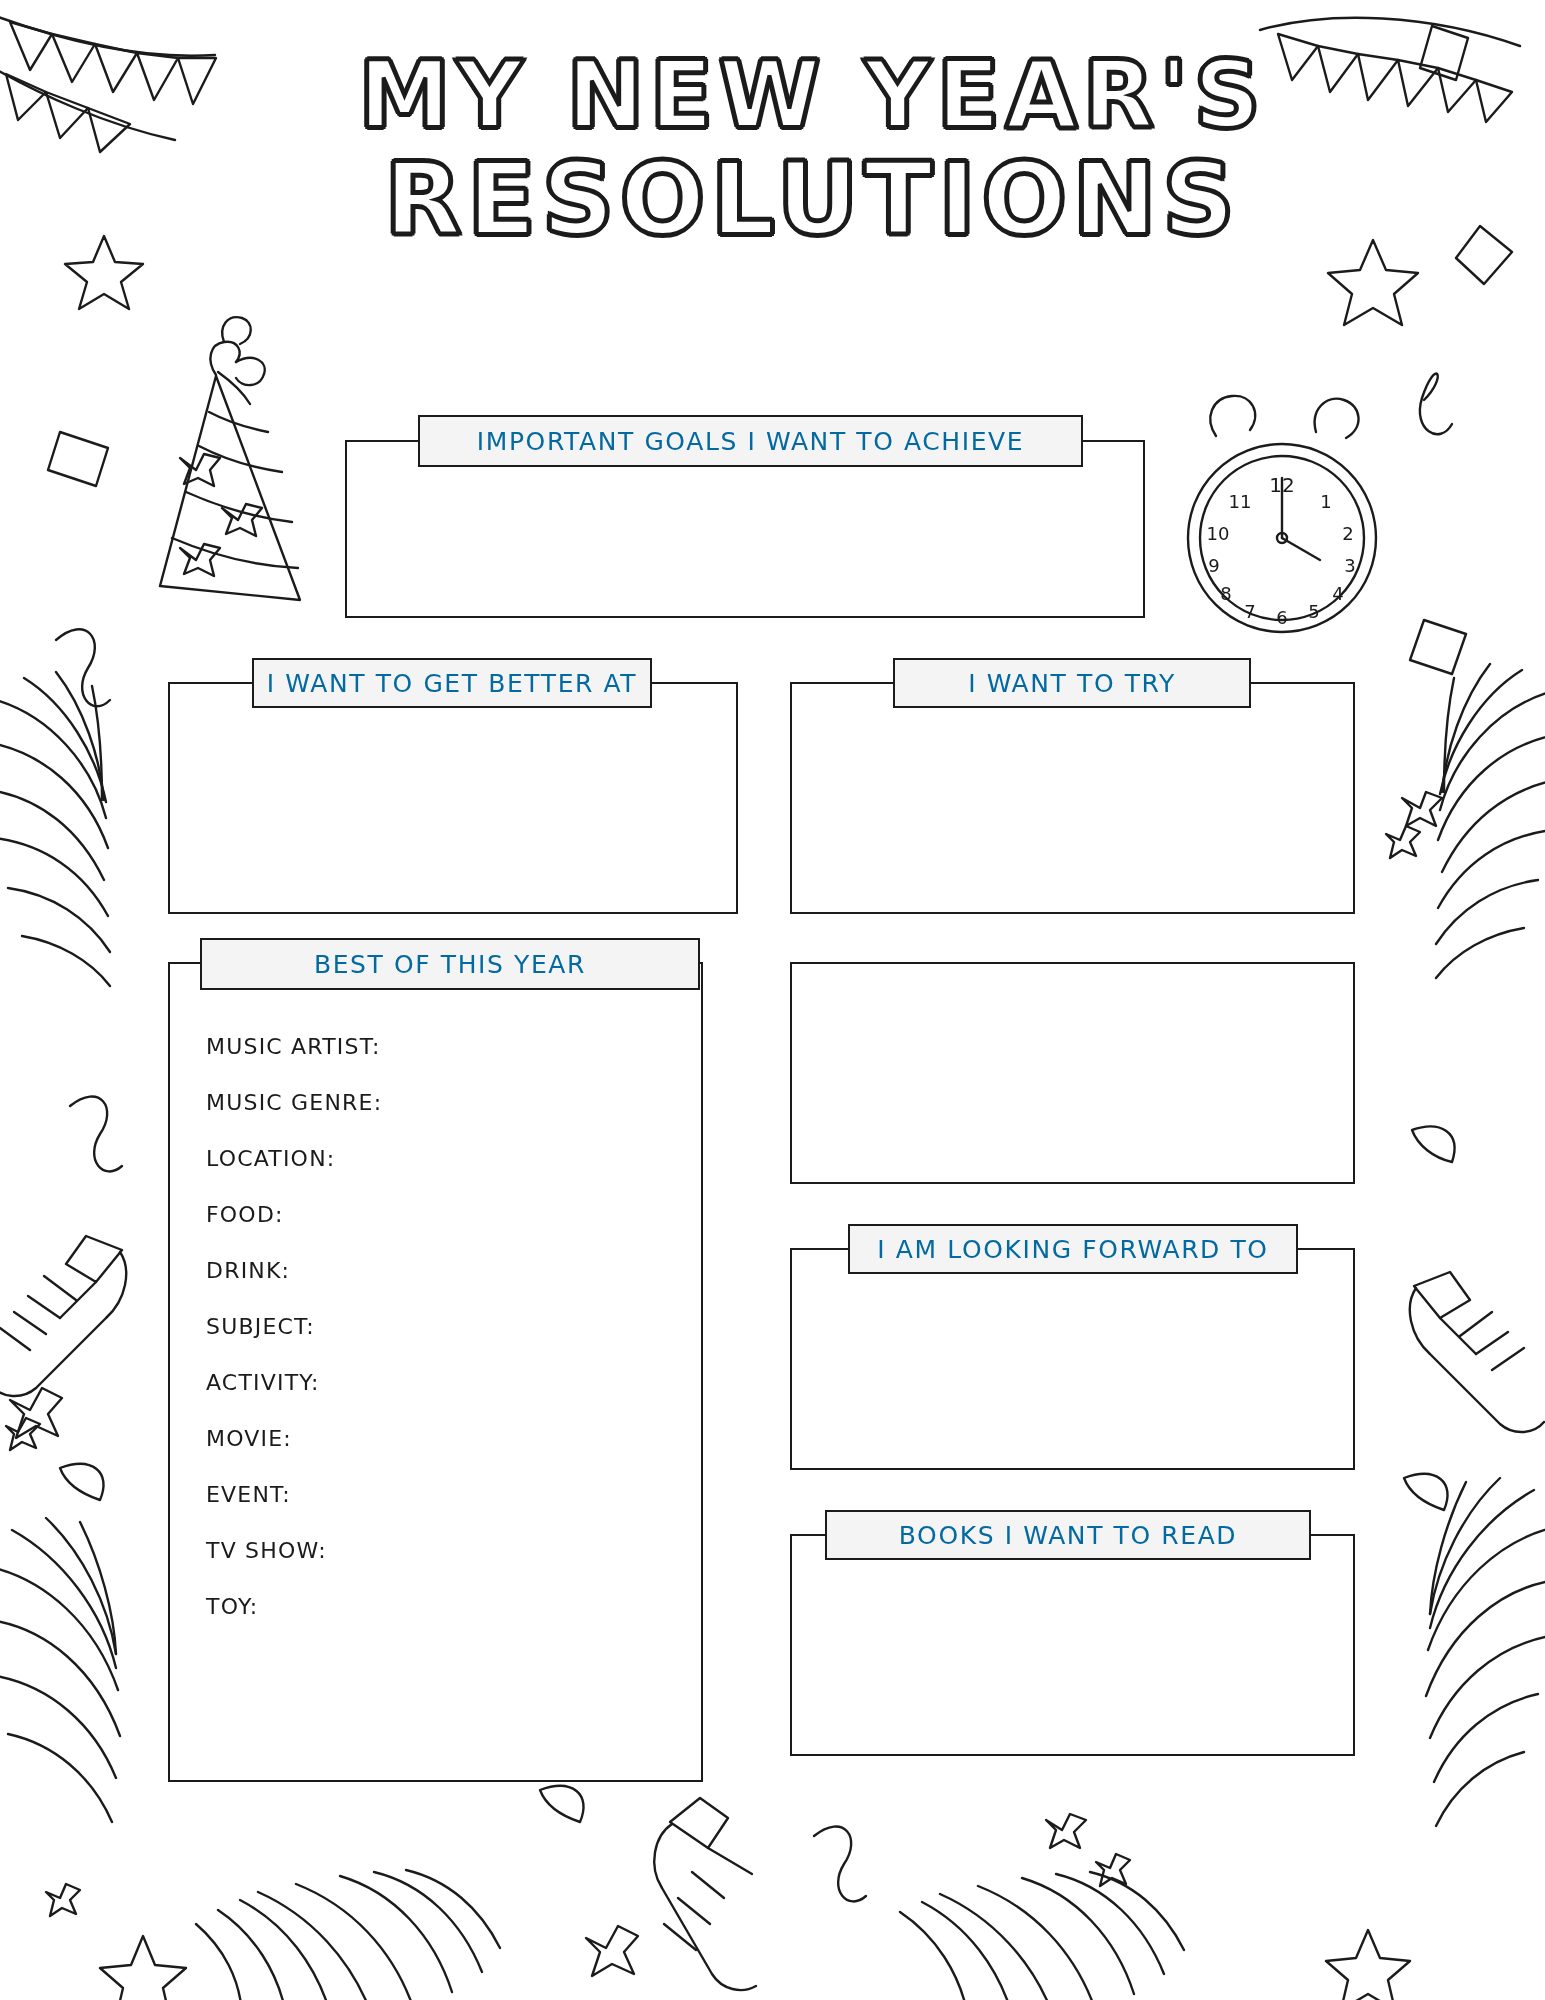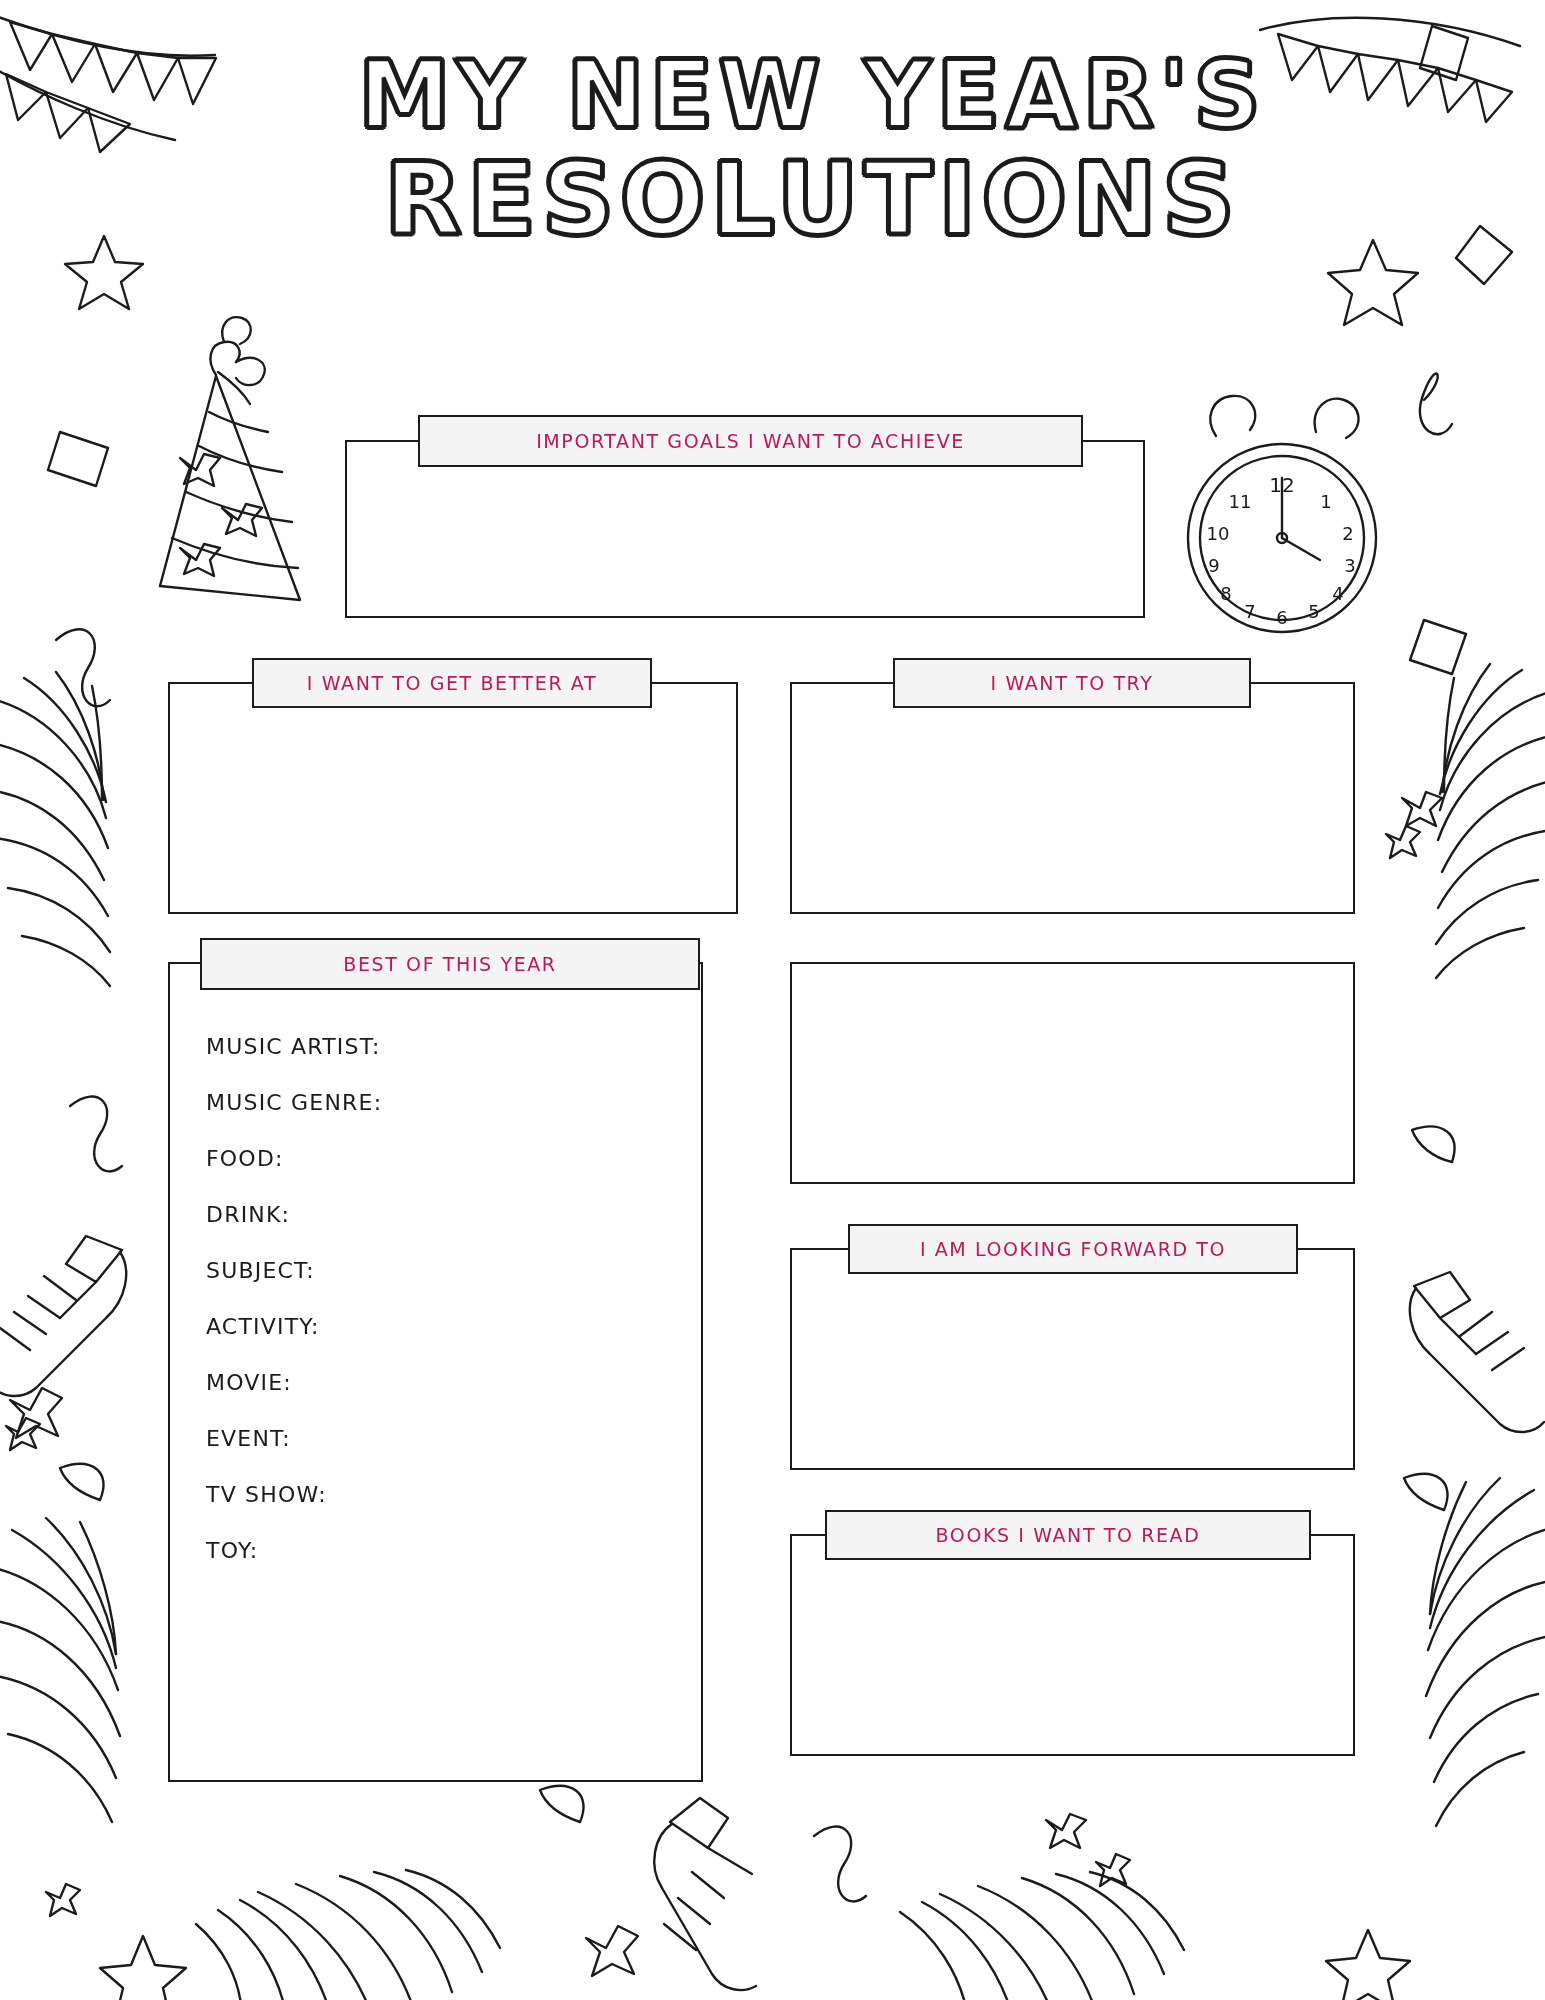--- a/index.html
+++ b/index.html
@@ -49,24 +49,24 @@
     box-sizing: border-box;
     border: 2.5px solid #1b1b1b;
     background: #ffffff;
   }
   .box-label {
     position: absolute;
     box-sizing: border-box;
     border: 2.5px solid #1b1b1b;
     background: #f4f4f4;
     font-family: "DejaVu Sans", sans-serif;
-    font-size: 19px;
+    font-size: 25px;
     letter-spacing: 1.6px;
     text-align: center;
-    color: #be185d;
+    color: #0369a1;
     display: flex;
     align-items: center;
     justify-content: center;
     white-space: nowrap;
     z-index: 5;
   }
 
   
   .bestlist {
     position: absolute;
@@ -311,20 +311,21 @@
   <div class="box" style="left:168px; top:682px; width:570px; height:232px;"></div>
   <div class="box-label" style="left:252px; top:658px; width:400px; height:50px;">I WANT TO GET BETTER AT</div>
 
   <div class="box" style="left:790px; top:682px; width:565px; height:232px;"></div>
   <div class="box-label" style="left:893px; top:658px; width:358px; height:50px;">I WANT TO TRY</div>
 
   <div class="box" style="left:168px; top:962px; width:535px; height:820px;">
     <div class="bestlist">
       <div class="bestlist-item">MUSIC ARTIST:</div>
       <div class="bestlist-item">MUSIC GENRE:</div>
+      <div class="bestlist-item">LOCATION:</div>
       <div class="bestlist-item">FOOD:</div>
       <div class="bestlist-item">DRINK:</div>
       <div class="bestlist-item">SUBJECT:</div>
       <div class="bestlist-item">ACTIVITY:</div>
       <div class="bestlist-item">MOVIE:</div>
       <div class="bestlist-item">EVENT:</div>
       <div class="bestlist-item">TV SHOW:</div>
       <div class="bestlist-item">TOY:</div>
     </div>
   </div>

